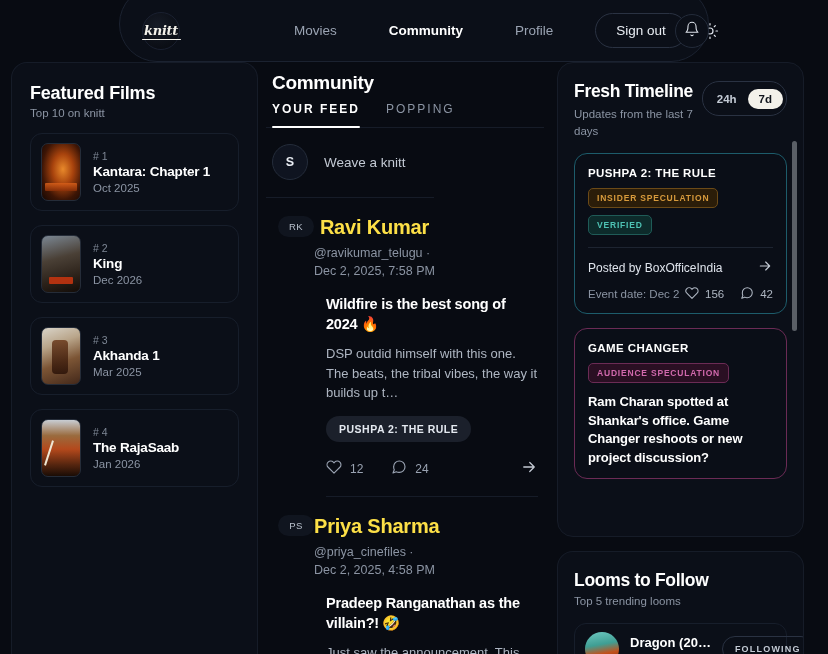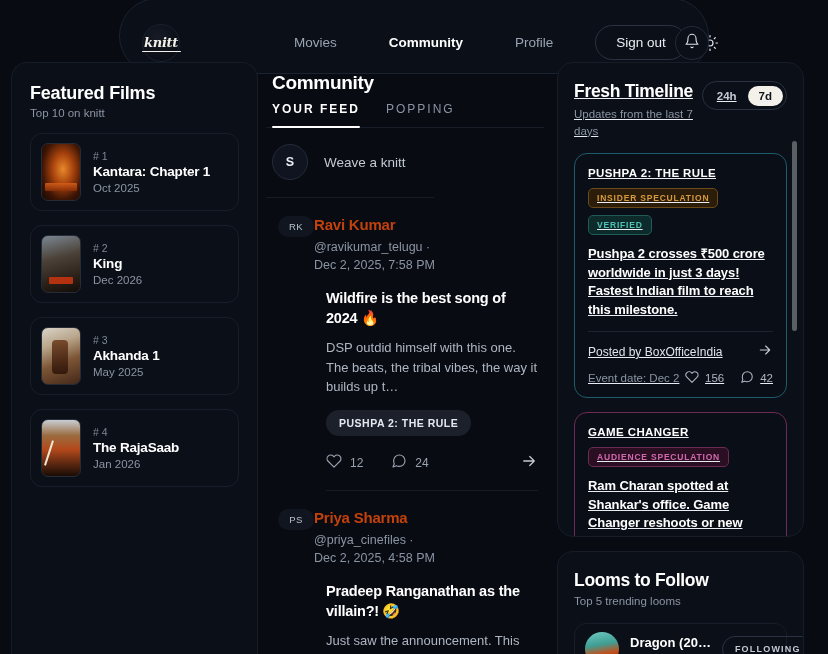--- a/index.html
+++ b/index.html
@@ -6,21 +6,21 @@
   html, body {
     width: 828px; height: 654px;
     background: #080b12;
     font-family: "Liberation Sans", sans-serif;
     overflow: hidden;
     color: #e9edf3;
   }
   .page { position: relative; width: 828px; height: 654px; background: #080b12; }
 
   
-  .header-wrap { position: absolute; top: 12px; left: 0; width: 828px; height: 62px; }
+  .header-wrap { position: absolute; top: 0; left: 0; width: 828px; height: 62px; }
   .navbar {
     position: absolute; left: 119px; top: -14px;
     width: 590px; height: 76px;
     background: #0b0f18;
     border: 1px solid #1b2230;
     border-radius: 38px;
     display: flex; align-items: center;
     padding: 0 18px 0 14px;
   }
   .logo-circle {
@@ -117,42 +117,42 @@
   .avatar-lg { width: 36px; height: 36px; border-radius: 50%; background: #0f1420;
                border: 1px solid #242c3a; display:flex; align-items:center; justify-content:center;
                font-size: 12.5px; font-weight: bold; color:#e9edf3; flex:0 0 auto;}
   .composer-ph { font-size: 13.5px; color: #c3cad4; }
 
   .post { padding: 18px 6px 0 6px; }
   .post-head { display: flex; gap: 0; }
   .avatar-sm { width: 36px; height: 21px; border-radius: 11px; background: #10151f;
                display:flex; align-items:center; justify-content:center;
                font-size: 9.5px; color:#b8c0cc; letter-spacing:0.4px; flex:0 0 auto; margin-left: 6px;}
-  .post-name { font-size: 15px; font-weight: bold; color: #c2410c; letter-spacing:-0.2px; }
+  .post-name { font-size: 20px; font-weight: bold; color: #fde047; letter-spacing:-0.2px;text-align:center; }
   .post-handle { font-size: 12.5px; color: #8b94a3; margin-top: 5px; line-height: 1.45; }
   .post-title { font-size: 14.5px; font-weight: bold; color: #fff; margin-top: 14px;
                 line-height: 1.38; letter-spacing:-0.2px; }
   .post-body { font-size: 13px; color: #aeb6c2; margin-top: 10px; line-height: 1.5; }
   .chip { display:inline-block; margin-top: 13px; padding: 7px 13px; border-radius: 14px;
           background: #1b202b; font-size: 10.5px; font-weight: bold; color: #e4e9f0;
           letter-spacing: 0.5px; }
   .post-actions { display:flex; align-items:center; gap: 0; margin-top: 16px;
                   padding-bottom: 16px; border-bottom: 1px solid #161c28; }
   .act { display:flex; align-items:center; gap: 8px; font-size: 12px; color:#9aa3b2; cursor:pointer; }
   .act + .act { margin-left: 28px; }
   .act-arrow { margin-left: auto; cursor: pointer; }
   .post-left-pad { padding-left: 54px; }
 
   
-  .tl-panel { height: 475px; padding: 18px 16px 0 16px; position: relative; overflow: hidden; text-decoration: underline; }
+  .tl-panel { height: 475px; padding: 18px 16px 0 16px; position: relative; overflow: hidden; }
   .tl-head { display:flex; justify-content:space-between; align-items:flex-start; }
   .tl-title { font-size: 17.5px; font-weight: bold; color:#fff; letter-spacing:-0.3px; }
   .tl-sub { font-size: 11.5px; color:#8b94a3; margin-top: 4px; max-width: 124px; line-height:1.45; }
   .seg { display:flex; align-items:center; border:1px solid #2a3242; border-radius: 17px;
-         padding: 3px; height: 29px; }
+         padding: 3px; height: 35px; }
   .seg-opt { font-size: 11.5px; font-weight:bold; color:#c3cad4; padding: 4px 11px; border-radius: 13px;
              cursor:pointer; }
   .seg-opt.active { background:#f3f1ea; color:#10141c; }
 
   .tl-card { margin-top: 14px; border-radius: 13px; padding: 13px 13px 11px 13px; background:#0a0e17; }
   .tl-card.c1 { border: 1px solid #1d5c6b; }
   .tl-card.c2 { border: 1px solid #6b2b55; }
   .tl-movie { font-size: 11.5px; font-weight: bold; color:#fff; letter-spacing:0.4px; }
   .badges { display:flex; gap: 7px; margin-top: 9px; flex-wrap: wrap; }
   .badge { font-size: 8.5px; font-weight:bold; letter-spacing:0.8px; padding: 4px 8px; border-radius: 5px; }
@@ -243,21 +243,21 @@
             <div class="film-name">King</div>
             <div class="film-date">Dec 2026</div>
           </div>
         </div>
 
         <div class="film-row">
           <div class="poster p3"></div>
           <div class="film-meta">
             <div class="film-rank"># 3</div>
             <div class="film-name">Akhanda 1</div>
-            <div class="film-date">May 2025</div>
+            <div class="film-date">Mar 2025</div>
           </div>
         </div>
 
         <div class="film-row">
           <div class="poster p4"></div>
           <div class="film-meta">
             <div class="film-rank"># 4</div>
             <div class="film-name">The RajaSaab</div>
             <div class="film-date">Jan 2026</div>
           </div>
@@ -347,21 +347,20 @@
             <div class="seg-opt active">7d</div>
           </div>
         </div>
 
         <div class="tl-card c1">
           <div class="tl-movie">PUSHPA 2: THE RULE</div>
           <div class="badges">
             <span class="badge b-insider">INSIDER SPECULATION</span>
             <span class="badge b-verified">VERIFIED</span>
           </div>
-          <div class="tl-text">Pushpa 2 crosses ₹500 crore worldwide in just 3 days! Fastest Indian film to reach this milestone.</div>
           <div class="tl-div"></div>
           <div class="tl-posted">
             <span class="tl-posted-txt">Posted by BoxOfficeIndia</span>
             <span>
               <svg width="16" height="16" viewBox="0 0 24 24" fill="none" stroke="#c3cad4" stroke-width="1.7" stroke-linecap="round" stroke-linejoin="round">
                   <path d="M5 12h14M13 6l6 6-6 6"></path>
                 </svg>
             </span>
           </div>
           <div class="tl-foot">

